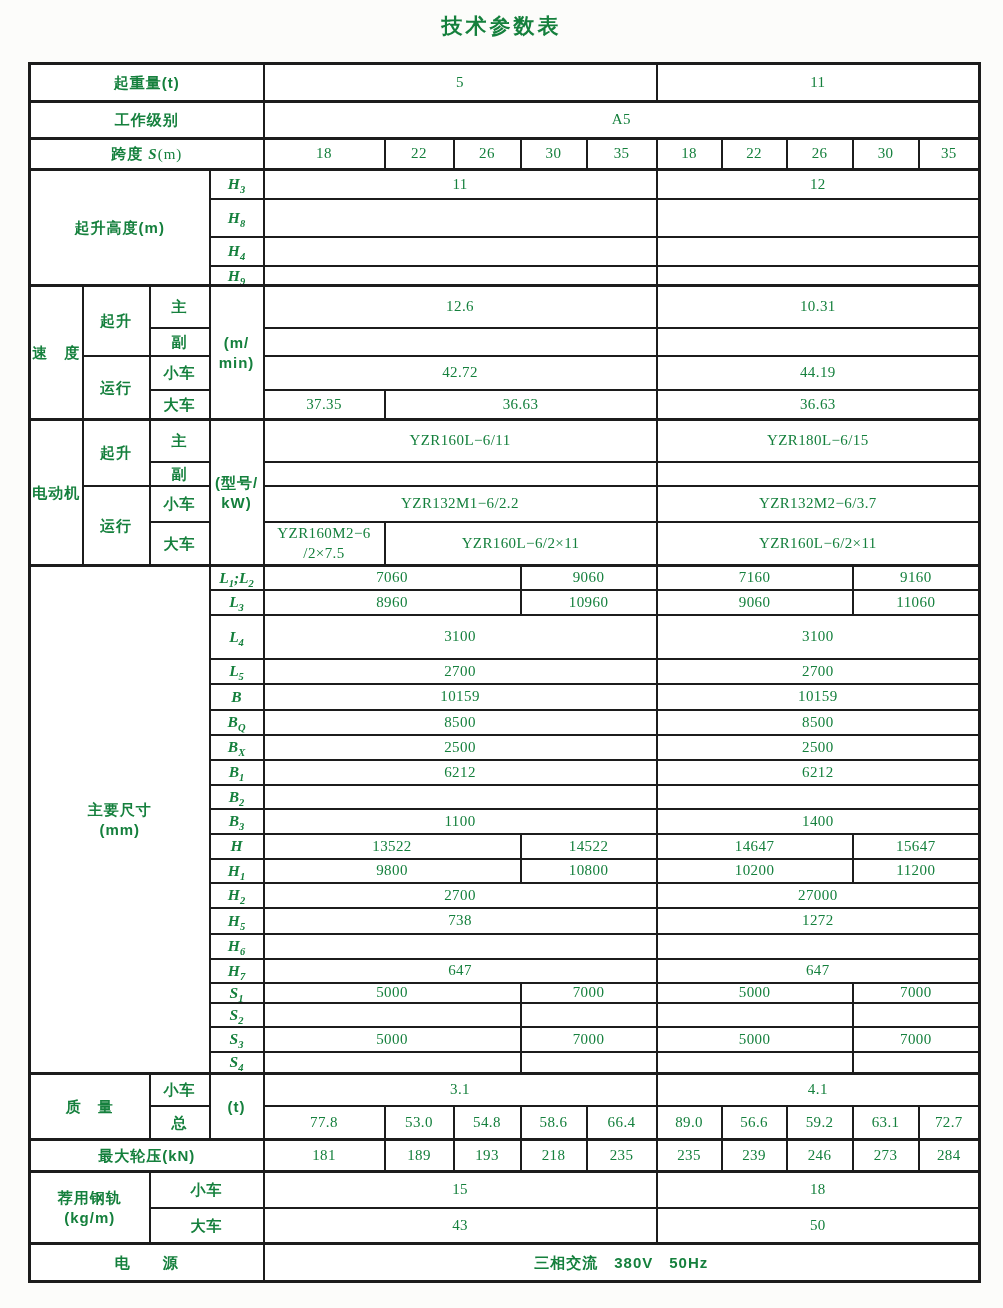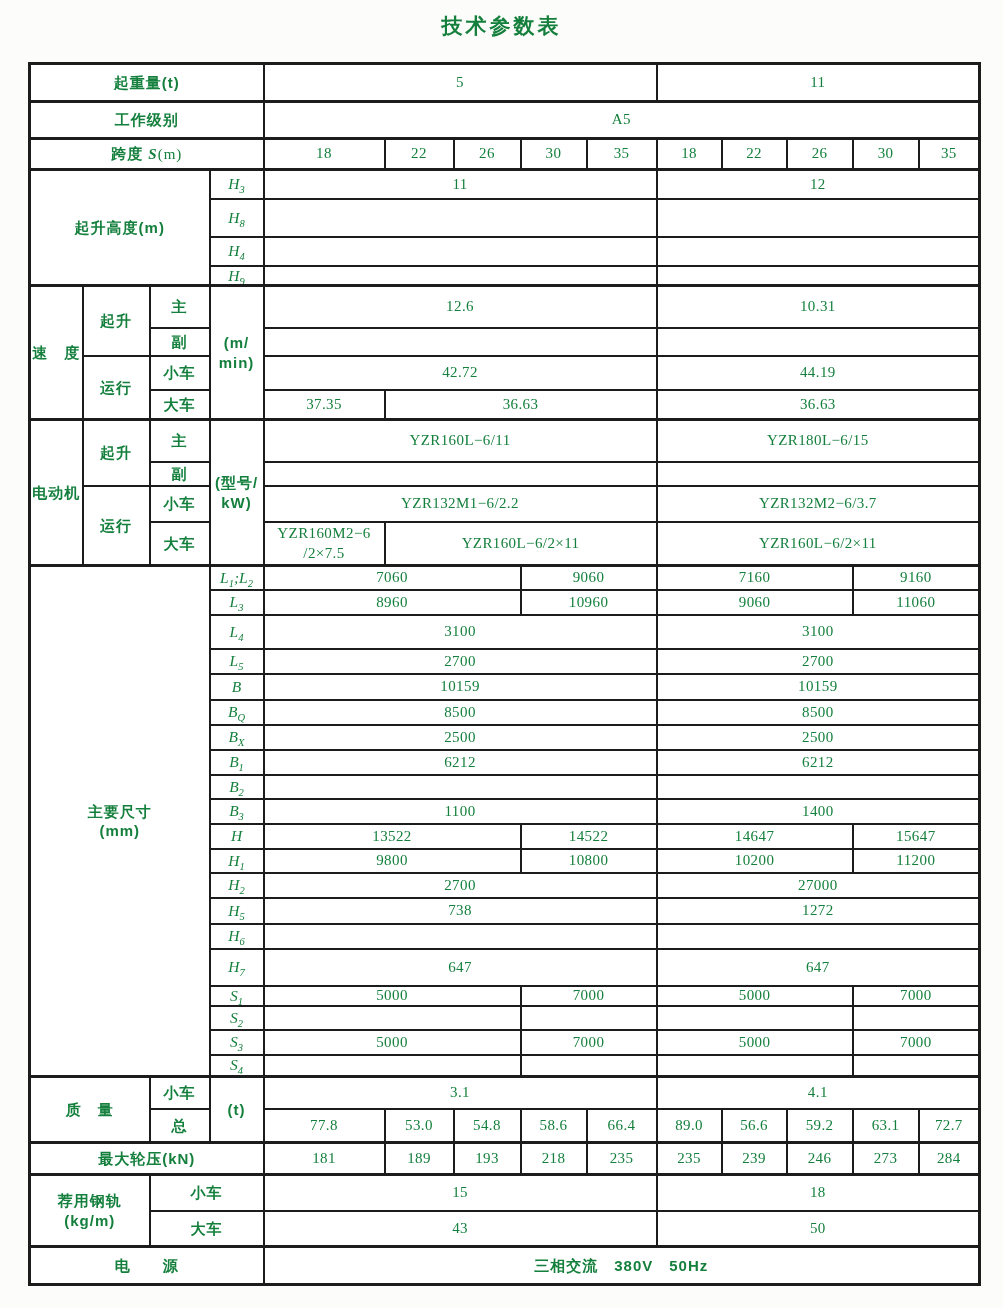--- a/index.html
+++ b/index.html
@@ -6,21 +6,21 @@
   .page{position:relative;width:1003px;height:1308px;background:#fcfcfa;
         font-family:"Liberation Sans",sans-serif;color:#15803d;overflow:hidden;}
   .title{position:absolute;top:12px;left:0;width:100%;text-align:center;
          font-size:21px;font-weight:700;letter-spacing:3px;}
   table.tp{position:absolute;left:28px;top:62px;width:950px;table-layout:fixed;
            border-collapse:collapse;background:#fff;border:3px solid #1c1c1c;}
   td{border:2px solid #1c1c1c;text-align:center;vertical-align:middle;padding:0;
      font-family:"Liberation Serif",serif;font-size:15px;line-height:1.15;
      letter-spacing:.4px;overflow:hidden;white-space:nowrap;}
   td.cn{font-family:"Liberation Sans",sans-serif;font-weight:700;font-size:15px;letter-spacing:1px;}
-  td.pm{font-style:italic;font-weight:400;font-size:15.5px;letter-spacing:0;}
+  td.pm{font-style:italic;font-weight:700;font-size:15.5px;letter-spacing:0;}
   td.pm sub{font-size:10.5px;line-height:0;}
   td.two div{line-height:1.3;}
   tr.s td{border-top-width:3px;}
   .foot{position:absolute;left:28px;top:1350px;font-size:14.5px;font-weight:400;letter-spacing:.5px;}
 </style>
 </head>
 <body>
 
 <div class="page">
 
@@ -166,21 +166,21 @@
       <td colspan="3">7160</td>
       <td colspan="2">9160</td>
     </tr>
     <tr style="height:25px">
       <td class="pm"><i>L</i><sub>3</sub></td>
       <td colspan="3">8960</td>
       <td colspan="2">10960</td>
       <td colspan="3">9060</td>
       <td colspan="2">11060</td>
     </tr>
-    <tr style="height:34px">
+    <tr style="height:44px">
       <td class="pm"><i>L</i><sub>4</sub></td>
       <td colspan="5">3100</td>
       <td colspan="5">3100</td>
     </tr>
     <tr style="height:25px">
       <td class="pm"><i>L</i><sub>5</sub></td>
       <td colspan="5">2700</td>
       <td colspan="5">2700</td>
     </tr>
     <tr style="height:26px">
@@ -235,21 +235,21 @@
     <tr style="height:26px">
       <td class="pm"><i>H</i><sub>5</sub></td>
       <td colspan="5">738</td>
       <td colspan="5">1272</td>
     </tr>
     <tr style="height:25px">
       <td class="pm"><i>H</i><sub>6</sub></td>
       <td colspan="5"></td>
       <td colspan="5"></td>
     </tr>
-    <tr style="height:37px">
+    <tr style="height:24px">
       <td class="pm"><i>H</i><sub>7</sub></td>
       <td colspan="5">647</td>
       <td colspan="5">647</td>
     </tr>
     <tr style="height:15px">
       <td class="pm"><i>S</i><sub>1</sub></td>
       <td colspan="3">5000</td>
       <td colspan="2">7000</td>
       <td colspan="3">5000</td>
       <td colspan="2">7000</td>

